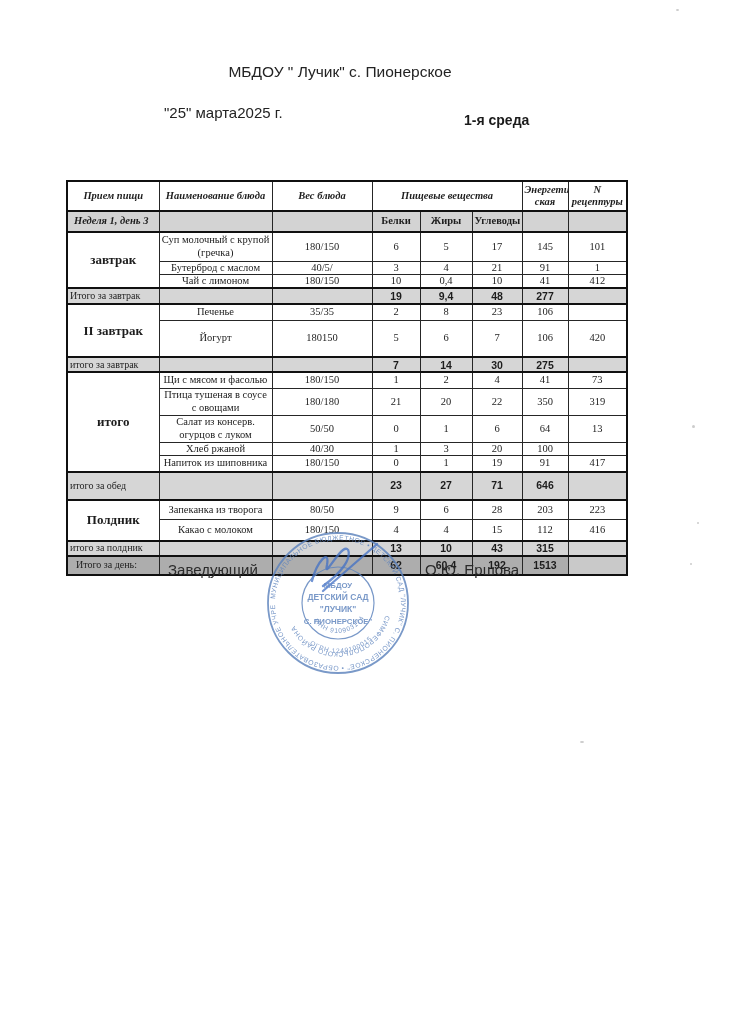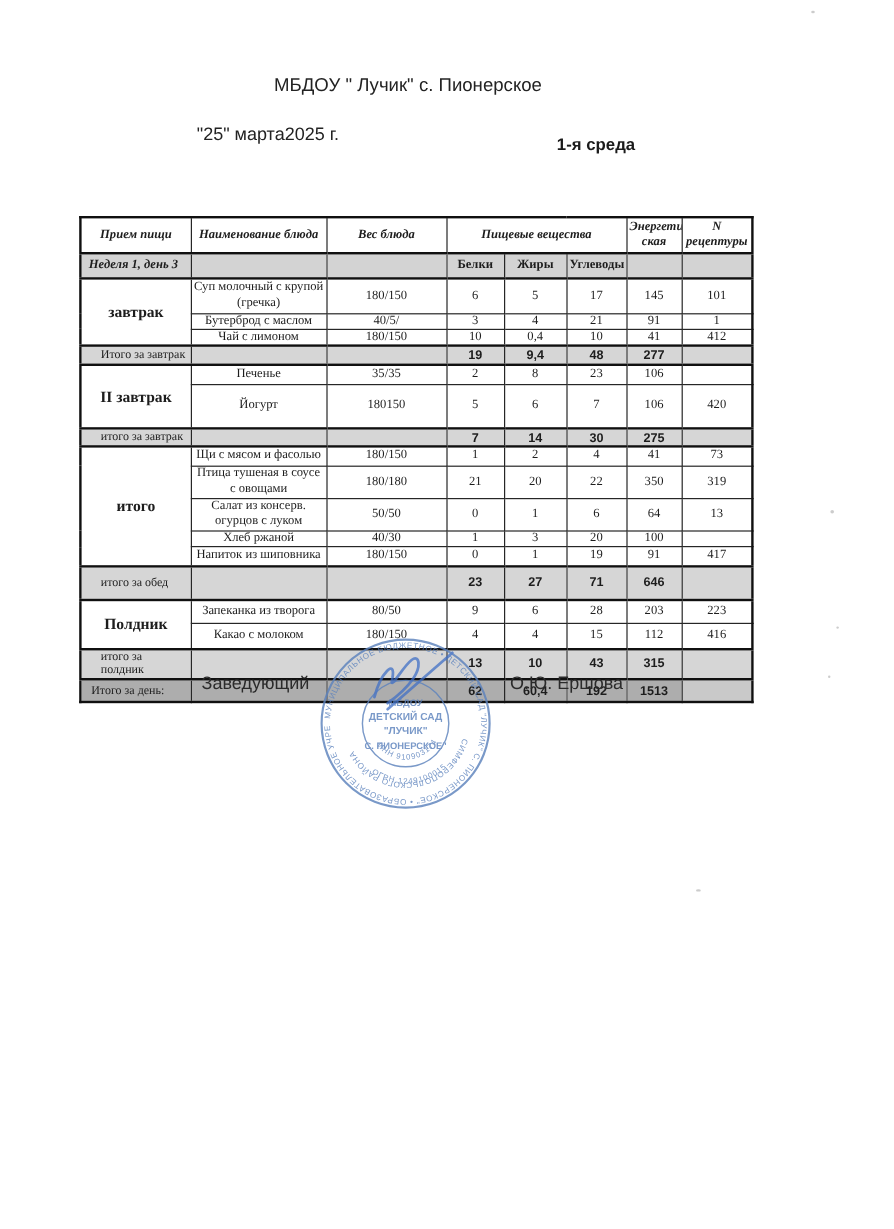--- a/index.html
+++ b/index.html
@@ -26,21 +26,21 @@
     vertical-align:middle; padding:0 2px; line-height:1.18; overflow:hidden; }
   table.menu th { font-style:italic; font-weight:bold; font-size:10.5px; }
   tr.h1 { height:30px;padding-left:44px; }
   tr.h1 th { border-bottom:2px solid #101010; }
   tr.week td { background:#d3d3d3; height:19px; border-top:2px solid #101010; border-bottom:2px solid #101010; }
   tr.week td.wl { font-weight:bold; font-style:italic; text-align:left; padding-left:6px; font-size:10.5px;margin-top:19px; }
   tr.week td.nut { font-weight:bold; font-size:10.5px; }
   td.meal { font-weight:bold; font-size:13px; }
   td.dname { font-size:10.5px; }
   tr.total td { background:#d6d6d6; border-top:2px solid #101010; border-bottom:2px solid #101010; }
-  tr.total td.lbl { text-align:left; padding-left:16px; font-size:10px; }
+  tr.total td.lbl { text-align:left; padding-left:2px; font-size:10px; }
   tr.total td.num, tr.daytotal td.num { font-family:"Liberation Sans", sans-serif; font-weight:bold; font-size:10.5px; }
   tr.daytotal td { background:#adadad; border-top:2px solid #101010; }
   tr.daytotal td.lbl { text-align:left; padding-left:8px; font-size:10px; }
   tr.daytotal td.rec { background:#c9c9c9; }
   .rh13{height:13px}.rh15{height:15px}.rh16{height:16px}.rh18{height:28px}
   .rh19{height:19px}.rh20{height:20px}.rh21{height:21px}.rh23{height:37px}
   .rh27{height:27px}.rh29{height:29px}
   
   .sig-role { position:absolute; top:561px; left:168px;
     font-family:"Liberation Sans", sans-serif; font-size:15px; color:#2b2b2b; }

